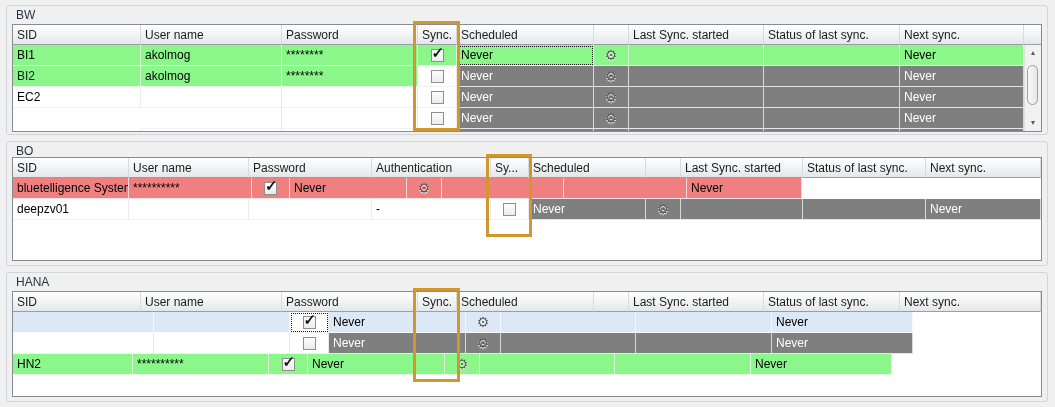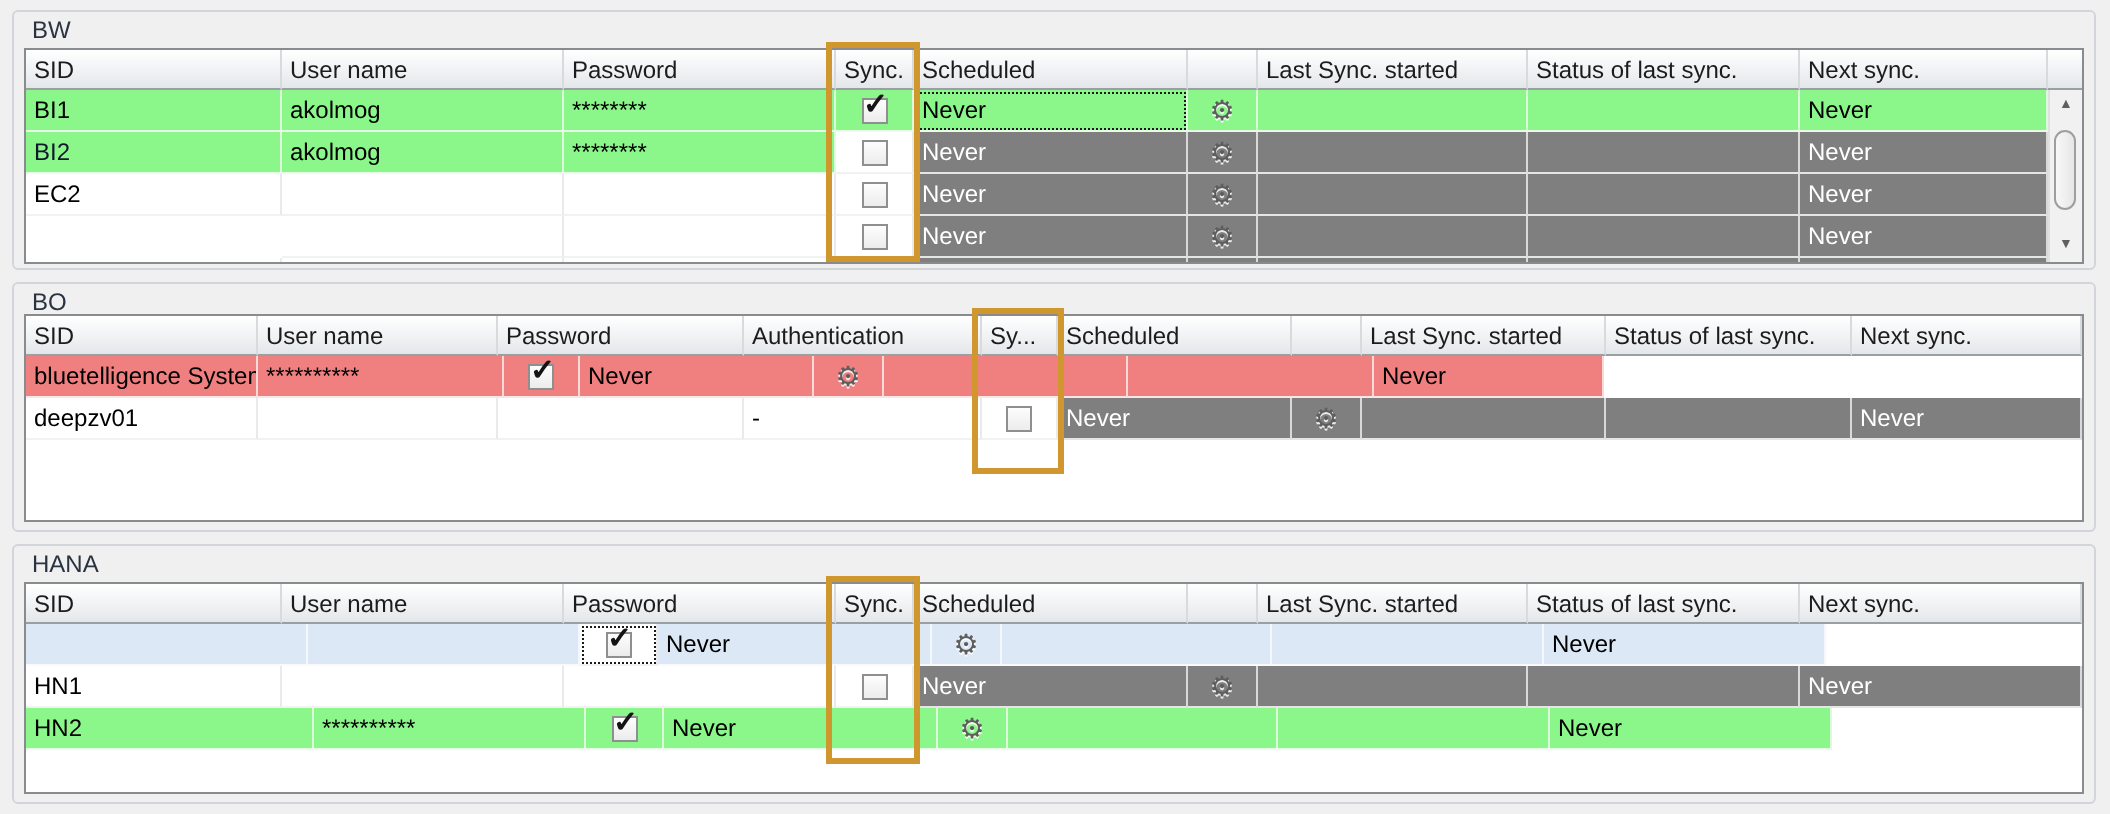--- a/index.html
+++ b/index.html
@@ -211,36 +211,35 @@
             </div>
             <div class="cell" style="width: 137px; color: rgb(0, 0, 0); background: rgb(220, 232, 246); border-right-color: rgba(255, 255, 255, 0.7); border-bottom-color: rgba(255, 255, 255, 0.8);">Never</div>
             <div class="cell ccell" style="width: 35px; background: rgb(220, 232, 246); border-right-color: rgba(255, 255, 255, 0.7); border-bottom-color: rgba(255, 255, 255, 0.8);">
               <span class="gearbtn"><span class="gearico">⚙</span></span>
             </div>
             <div class="cell" style="width: 135px; color: rgb(0, 0, 0); background: rgb(220, 232, 246); border-right-color: rgba(255, 255, 255, 0.7); border-bottom-color: rgba(255, 255, 255, 0.8);"></div>
             <div class="cell" style="width: 136px; color: rgb(0, 0, 0); background: rgb(220, 232, 246); border-right-color: rgba(255, 255, 255, 0.7); border-bottom-color: rgba(255, 255, 255, 0.8);"></div>
             <div class="cell" style="width: 141px; color: rgb(0, 0, 0); background: rgb(220, 232, 246); border-right-color: rgba(255, 255, 255, 0.7); border-bottom-color: rgba(255, 255, 255, 0.8);">Never</div>
           </div>
           <div class="row">
-            <div class="cell" style="width: 128px; color: rgb(0, 0, 0); background: rgb(255, 255, 255); border-right-color: rgb(234, 234, 234);">HN1</div>
             <div class="cell" style="width: 141px; color: rgb(0, 0, 0); background: rgb(255, 255, 255); border-right-color: rgb(234, 234, 234);"></div>
             <div class="cell" style="width: 136px; color: rgb(0, 0, 0); background: rgb(255, 255, 255); border-right-color: rgb(234, 234, 234);"></div>
             <div class="cell ccell" style="width: 39px; background: rgb(255, 255, 255); border-right-color: rgb(234, 234, 234);">
               <span class="cb"></span>
             </div>
             <div class="cell" style="width: 137px; color: rgb(255, 255, 255); background: rgb(127, 127, 127); border-right-color: rgba(255, 255, 255, 0.7); border-bottom-color: rgba(255, 255, 255, 0.8);">Never</div>
             <div class="cell ccell" style="width: 35px; background: rgb(127, 127, 127); border-right-color: rgba(255, 255, 255, 0.7); border-bottom-color: rgba(255, 255, 255, 0.8);">
               <span class="gearbtn"><span class="gearico">⚙</span></span>
             </div>
             <div class="cell" style="width: 135px; color: rgb(255, 255, 255); background: rgb(127, 127, 127); border-right-color: rgba(255, 255, 255, 0.7); border-bottom-color: rgba(255, 255, 255, 0.8);"></div>
             <div class="cell" style="width: 136px; color: rgb(255, 255, 255); background: rgb(127, 127, 127); border-right-color: rgba(255, 255, 255, 0.7); border-bottom-color: rgba(255, 255, 255, 0.8);"></div>
             <div class="cell" style="width: 141px; color: rgb(255, 255, 255); background: rgb(127, 127, 127); border-right-color: rgba(255, 255, 255, 0.7); border-bottom-color: rgba(255, 255, 255, 0.8);">Never</div>
           </div>
           <div class="row">
-            <div class="cell" style="width: 144px; color: rgb(0, 0, 0); background: rgb(139, 247, 139); border-right-color: rgba(255, 255, 255, 0.7); border-bottom-color: rgba(255, 255, 255, 0.8);">HN2</div>
+            <div class="cell" style="width: 120px; color: rgb(0, 0, 0); background: rgb(139, 247, 139); border-right-color: rgba(255, 255, 255, 0.7); border-bottom-color: rgba(255, 255, 255, 0.8);">HN2</div>
             <div class="cell" style="width: 136px; color: rgb(0, 0, 0); background: rgb(139, 247, 139); border-right-color: rgba(255, 255, 255, 0.7); border-bottom-color: rgba(255, 255, 255, 0.8);">**********</div>
             <div class="cell ccell" style="width: 39px; background: rgb(139, 247, 139); border-right-color: rgba(255, 255, 255, 0.7); border-bottom-color: rgba(255, 255, 255, 0.8);">
               <span class="cb">
                 <span class="mark">✓</span>
               </span>
             </div>
             <div class="cell" style="width: 137px; color: rgb(0, 0, 0); background: rgb(139, 247, 139); border-right-color: rgba(255, 255, 255, 0.7); border-bottom-color: rgba(255, 255, 255, 0.8);">Never</div>
             <div class="cell ccell" style="width: 35px; background: rgb(139, 247, 139); border-right-color: rgba(255, 255, 255, 0.7); border-bottom-color: rgba(255, 255, 255, 0.8);">
               <span class="gearbtn"><span class="gearico">⚙</span></span>
             </div>

